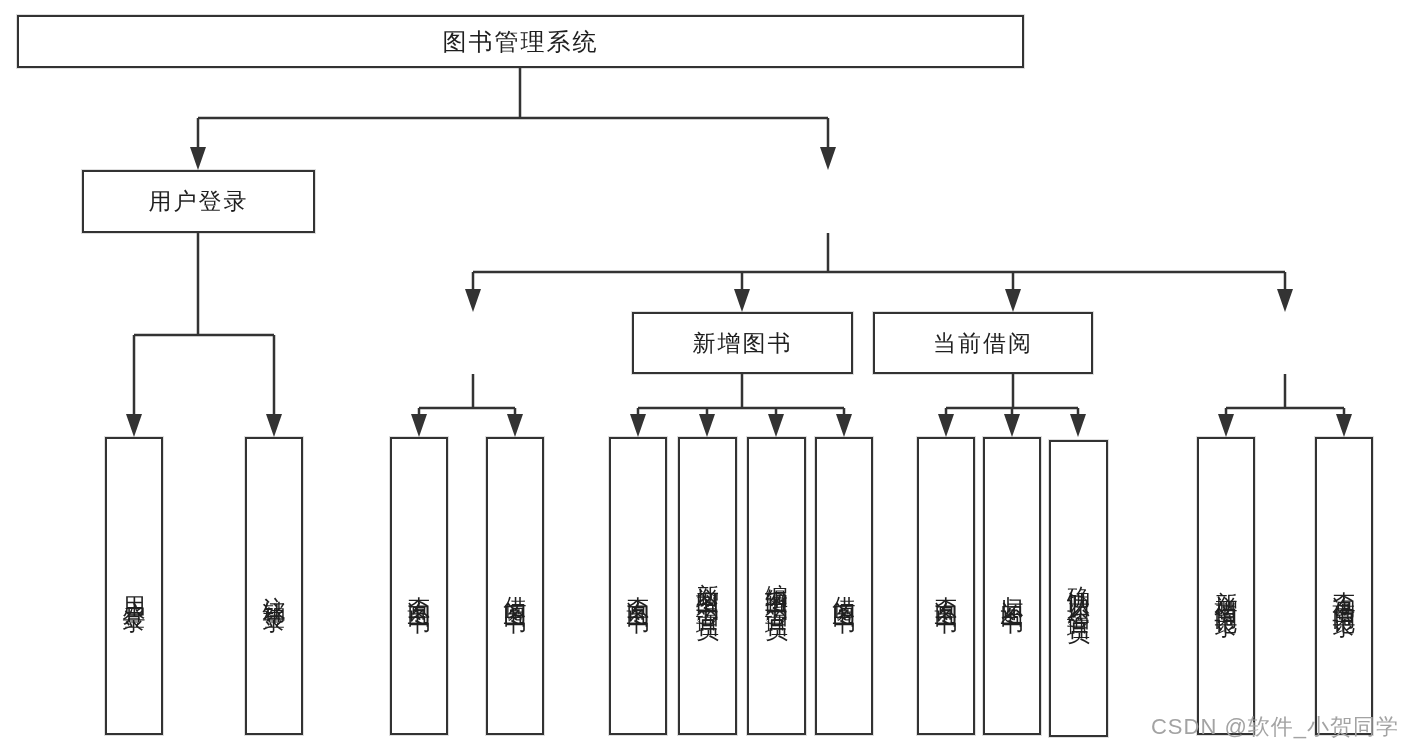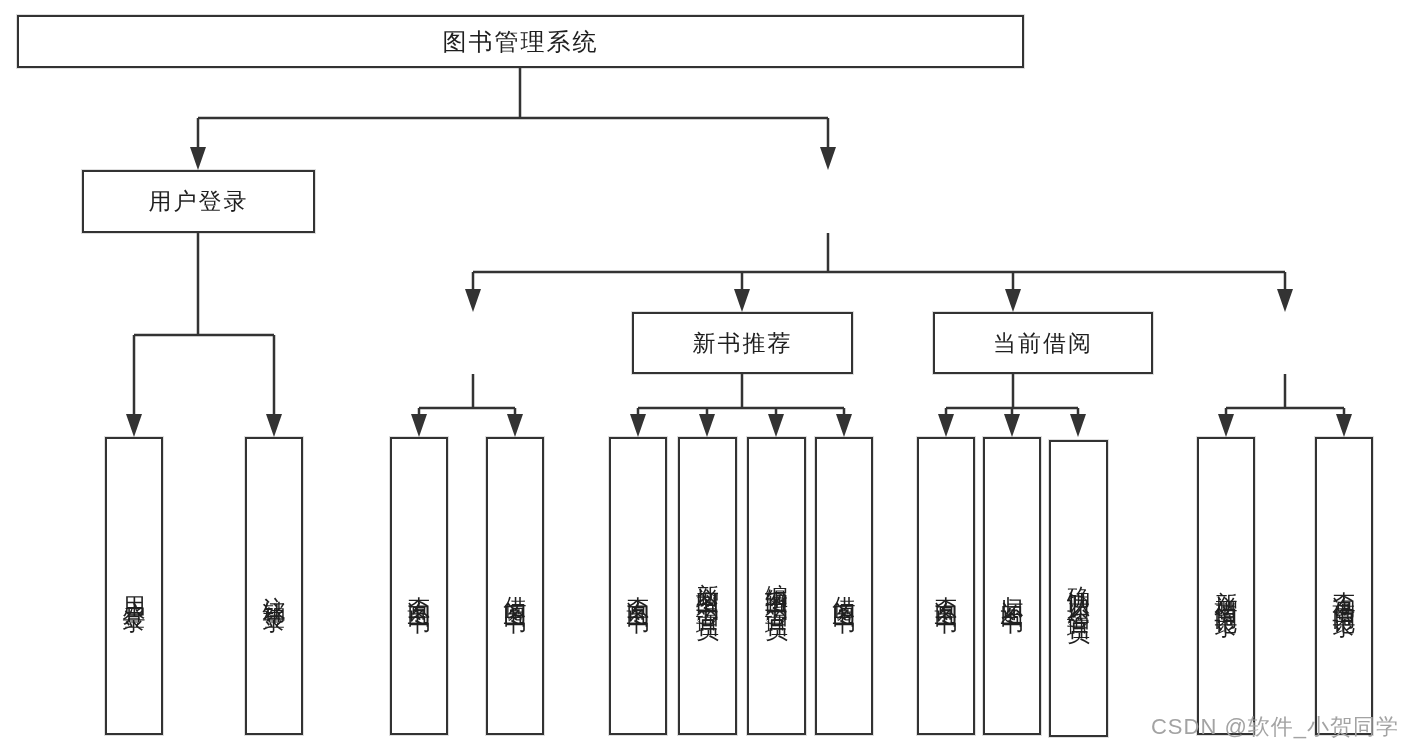--- a/index.html
+++ b/index.html
@@ -100,23 +100,23 @@
 
   <div class="node hnode root" style="left:17px;top:15px;width:1007px;height:53px">
     <span>图书管理系统</span>
   </div>
 
   <div class="node hnode" style="left:82px;top:170px;width:233px;height:63px">
     <span>用户登录</span>
   </div>
 
   <div class="node hnode" style="left:632px;top:312px;width:221px;height:62px">
-    <span>新书推荐</span>
+    <span>新增图书</span>
   </div>
-  <div class="node hnode" style="left:933px;top:312px;width:220px;height:62px">
+  <div class="node hnode" style="left:873px;top:312px;width:220px;height:62px">
     <span>当前借阅</span>
   </div>
 
   <div class="node vnode sp-tight" style="left:105px;top:437px;width:58px;height:298px">
     <span>用户登录</span>
   </div>
   <div class="node vnode sp-tight" style="left:245px;top:437px;width:58px;height:298px">
     <span>注销登录</span>
   </div>
 

